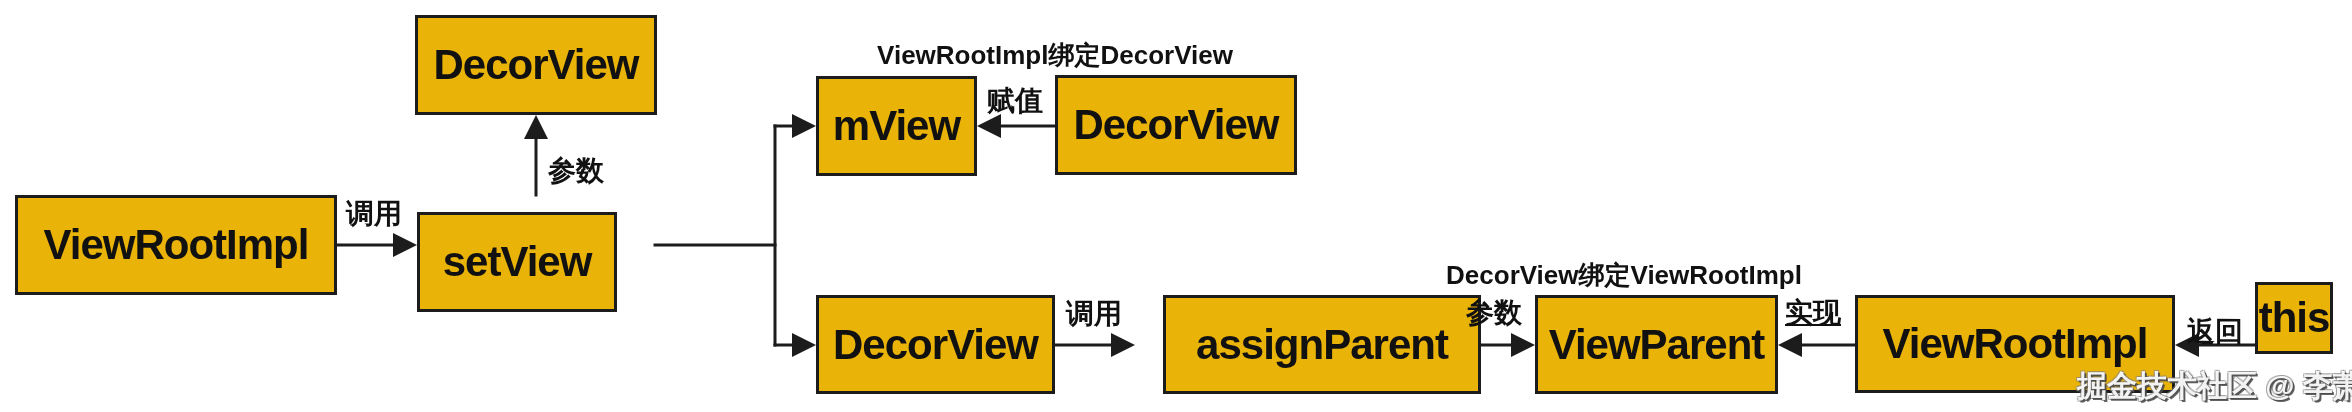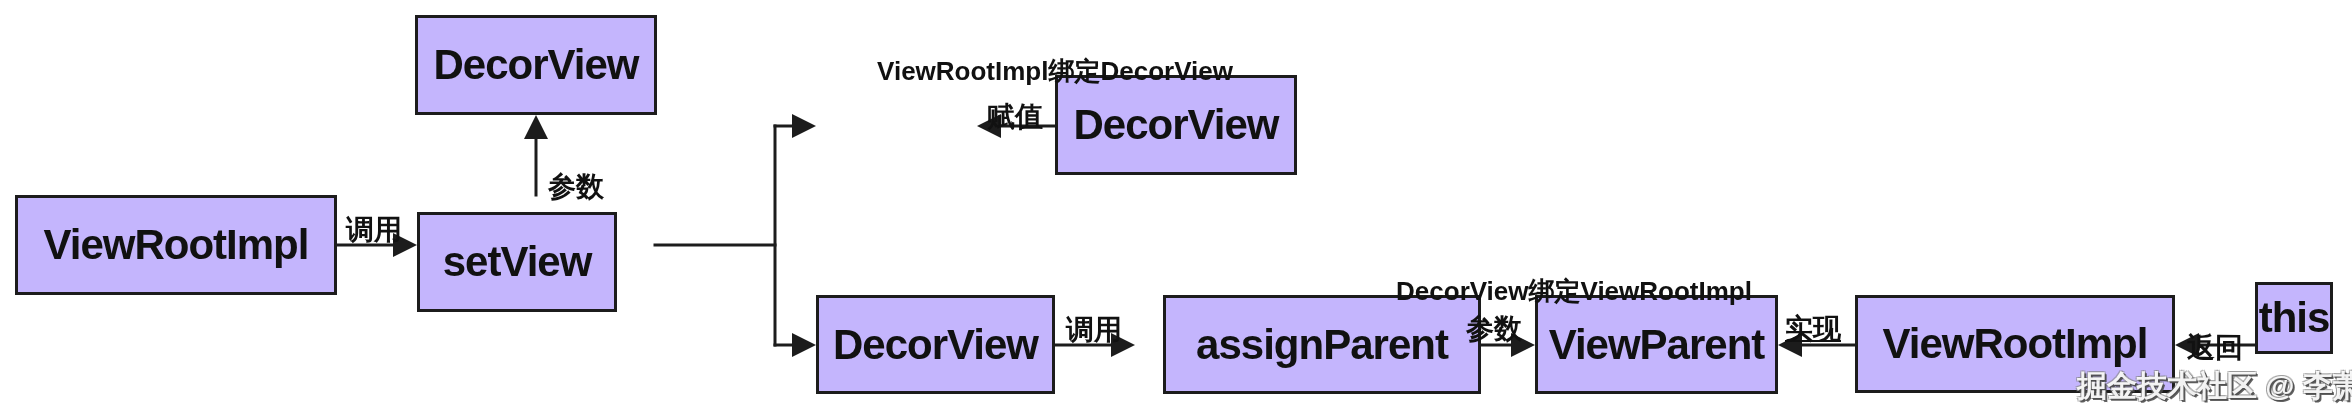--- a/index.html
+++ b/index.html
@@ -19,38 +19,37 @@
     position: absolute;
     left: 0;
     top: 0;
     width: 2352px;
     height: 412px;
   }
   .node {
     position: absolute;
     box-sizing: border-box;
     border: 3px solid #1c1c1c;
-    background: #c4b5fd;
+    background: #eab308;
     color: #111111;
     display: flex;
     align-items: center;
     justify-content: center;
     font-weight: 700;
     font-size: 42px;
     letter-spacing: -1px;
     white-space: nowrap;
   }
   .edge-label {
     position: absolute;
     transform: translate(-50%, -50%);
     color: #111111;
     font-weight: 700;
     font-size: 28px;
     white-space: nowrap;
-    margin-top: 16px;
   }
   .bind-label {
     font-size: 26px;
   }
   
   .n-decorview-top      { left: 415px;  top: 15px;  width: 242px; height: 100px; }
   .n-viewrootimpl-left  { left: 15px;   top: 195px; width: 322px; height: 100px; }
   .n-setview            { left: 417px;  top: 212px; width: 200px; height: 100px; }
   .n-mview              { left: 816px;  top: 76px;  width: 161px; height: 100px; }
   .n-decorview-mid      { left: 1055px; top: 75px;  width: 242px; height: 100px; }
@@ -59,21 +58,21 @@
   .n-viewparent         { left: 1535px; top: 295px; width: 243px; height: 99px;  }
   .n-viewrootimpl-right { left: 1855px; top: 295px; width: 320px; height: 98px;  }
   .n-this               { left: 2255px; top: 282px; width: 78px;  height: 72px;  }
   
   .l-call-1        { left: 374px;  top: 214px; }
   .l-param-1       { left: 576px;  top: 171px; }
   .l-internal-call { left: 716px;  top: 214px; }
   .l-bind-decor    { left: 1055px; top: 55px;  }
   .l-assign-value  { left: 1015px; top: 101px;  }
   .l-call-2        { left: 1094px; top: 314px; }
-  .l-bind-vri      { left: 1574px; top: 275px; }
+  .l-bind-vri      { left: 1624px; top: 275px; }
   .l-param-2       { left: 1494px; top: 313px; }
   .l-implement     { left: 1813px; top: 313px; text-decoration: underline; }
   .l-return        { left: 2215px; top: 332px; }
   .watermark {
     position: absolute;
     left: 2077px;
     top: 366px;
     font-size: 30px;
     font-weight: 700;
     white-space: nowrap;
@@ -116,20 +115,21 @@
 
       <path d="M1855,345 L1802,345" marker-end="url(#arr)"></path>
 
       <path d="M2255,345 L2199,345" marker-end="url(#arr)"></path>
     </g>
   </svg>
 
   <div class="node n-decorview-top">DecorView</div>
   <div class="node n-viewrootimpl-left">ViewRootImpl</div>
   <div class="node n-setview">setView</div>
+  <div class="node n-mview">mView</div>
   <div class="node n-decorview-mid">DecorView</div>
   <div class="node n-decorview-bottom">DecorView</div>
   <div class="node n-assignparent">assignParent</div>
   <div class="node n-viewparent">ViewParent</div>
   <div class="node n-viewrootimpl-right">ViewRootImpl</div>
   <div class="node n-this">this</div>
 
   <div class="edge-label l-call-1">调用</div>
   <div class="edge-label l-param-1">参数</div>
   <div class="edge-label bind-label l-bind-decor">ViewRootImpl绑定DecorView</div>

